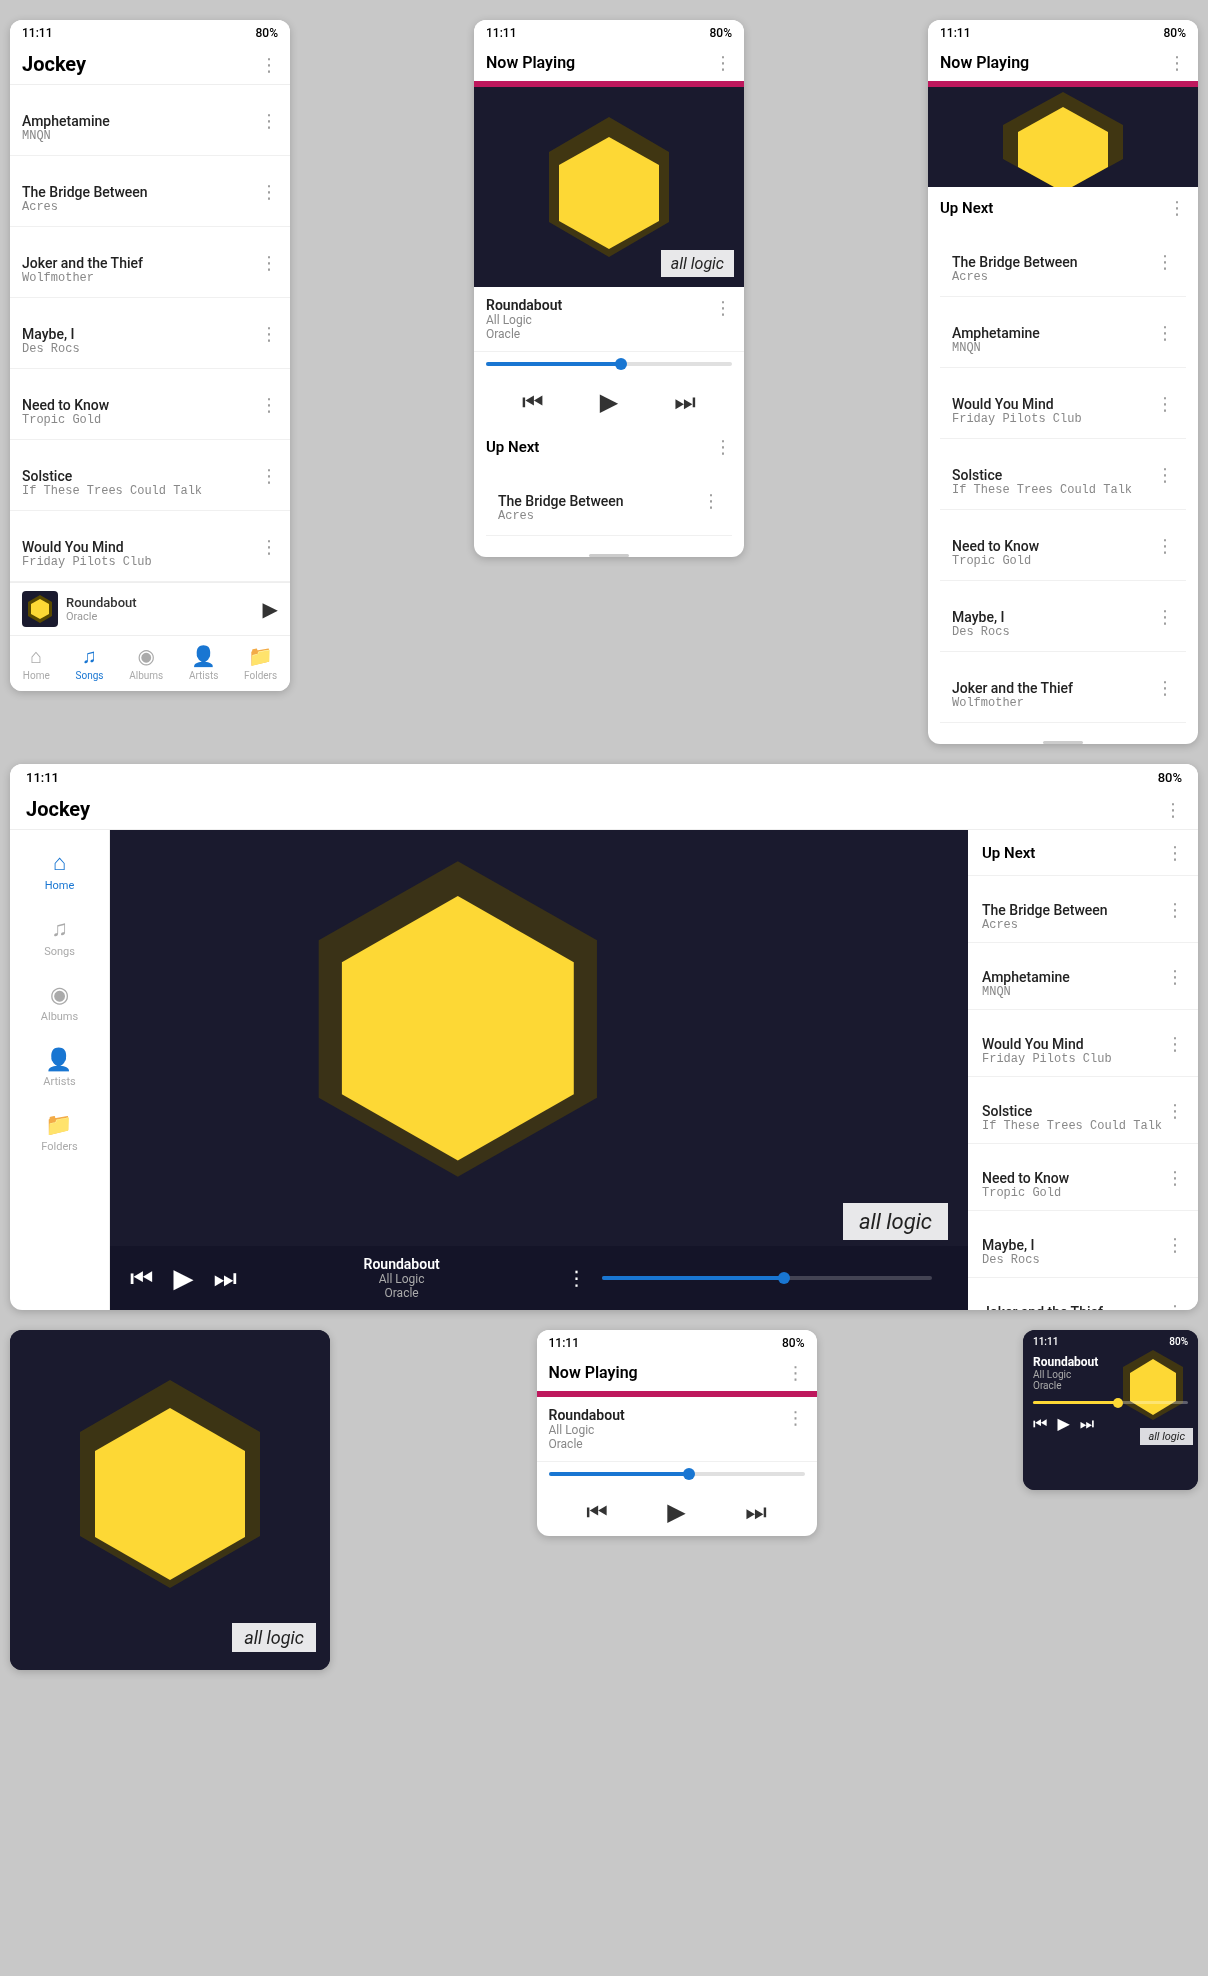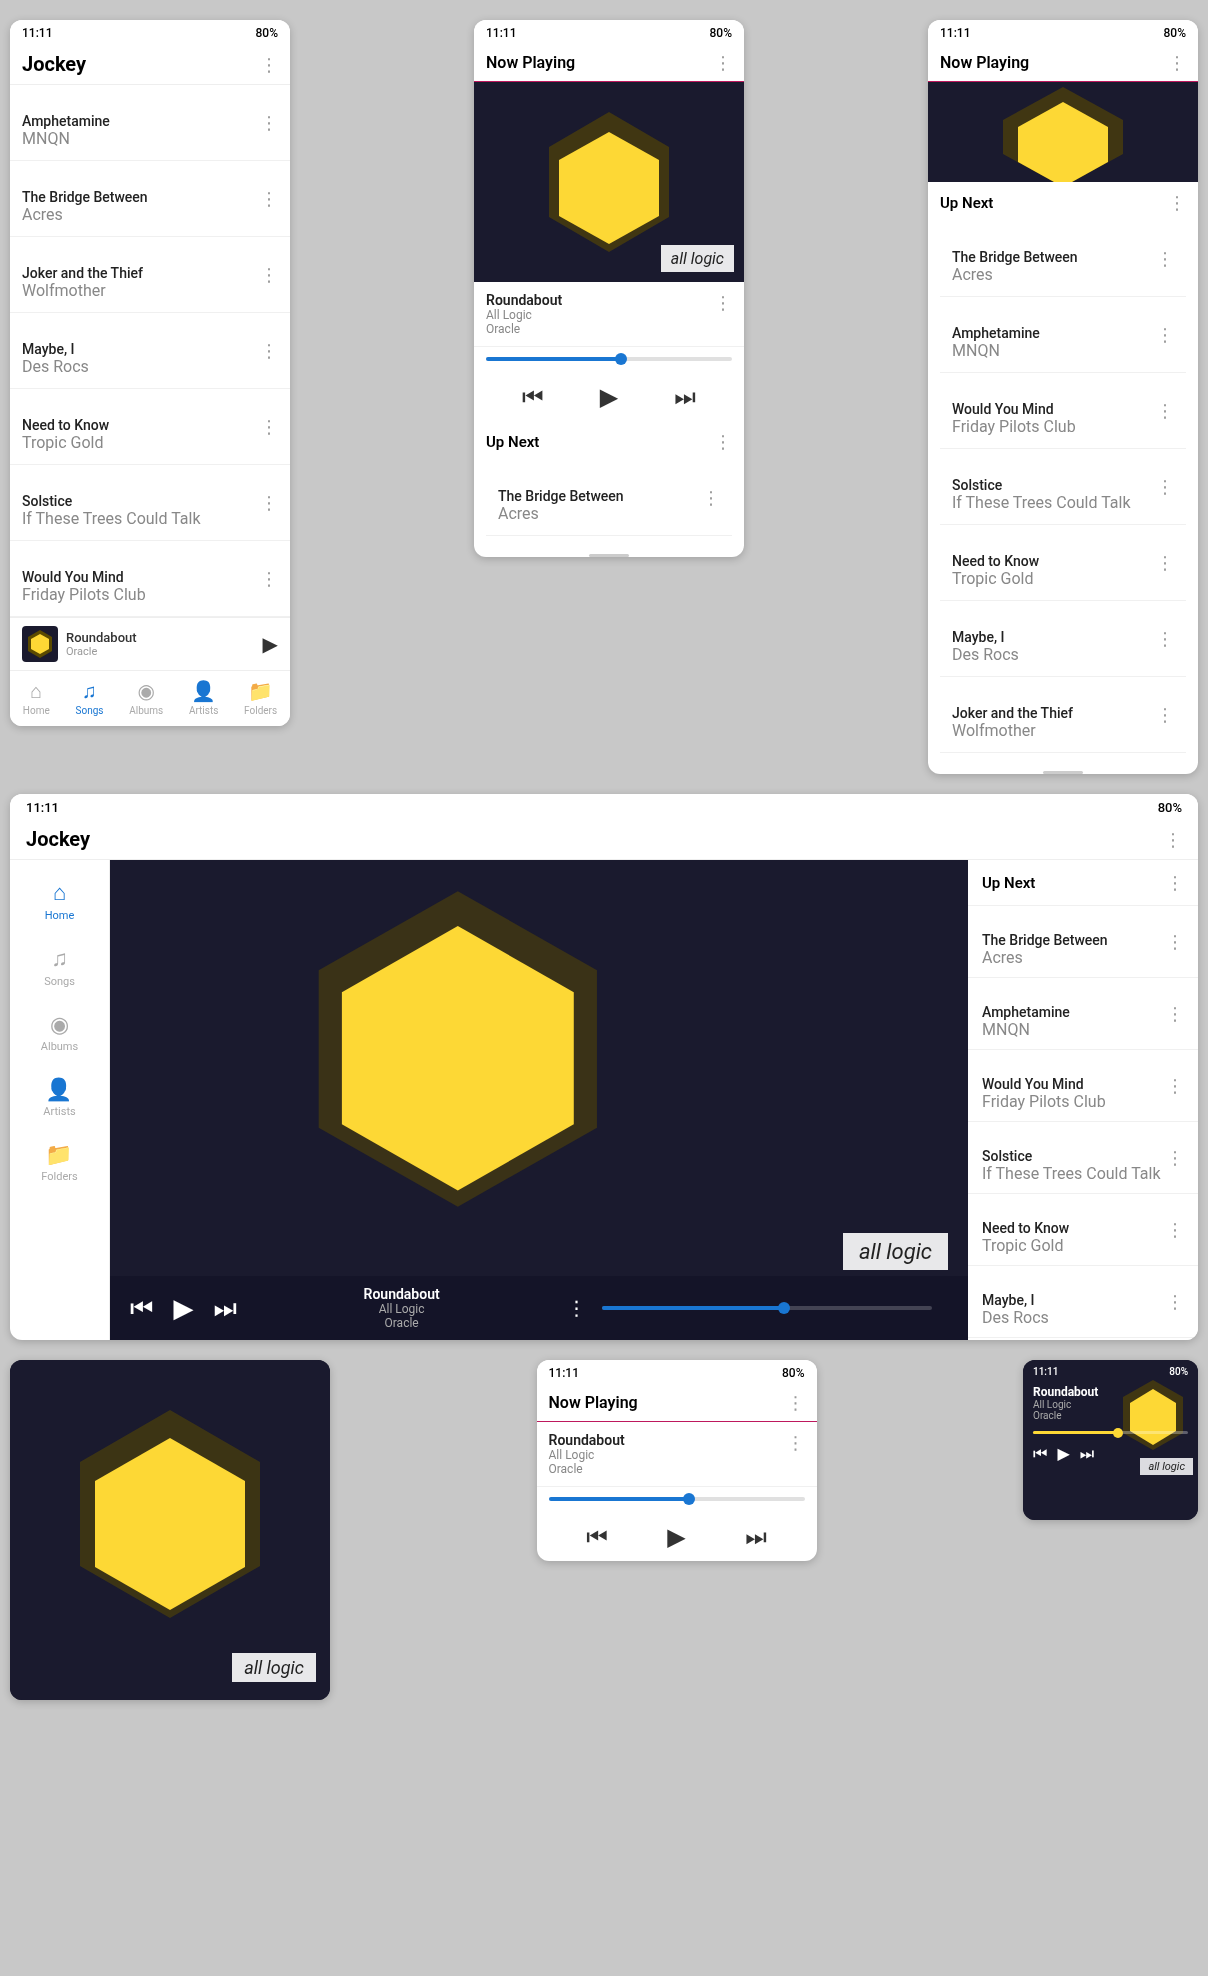--- a/index.html
+++ b/index.html
@@ -64,22 +64,23 @@
     }
 
     .song-info-small .song-name {
       font-size: 14px;
       font-weight: 500;
       color: #222;
       margin-top: 16px;
     }
 
     .song-info-small .song-artist {
-      font-size: 16px;
+      font-size: 12px;
       color: #888;
+      font-family: Liberation Mono, monospace;
     }
 
     .more-icon {
       color: #999;
       font-size: 18px;
       cursor: pointer;
     }
 
     .mini-player {
       display: flex;
@@ -146,21 +147,21 @@
     .phone2 {
       width: 270px;
       background: #fff;
     }
 
     .now-playing-header {
       display: flex;
       justify-content: space-between;
       align-items: center;
       padding: 8px 12px;
-      border-bottom: 1px solid #be185d;
+      border-bottom: 6px solid #be185d;
     }
 
     .now-playing-title {
       font-size: 16px;
       font-weight: 600;
     }
 
     .album-art-large {
       width: 100%;
       height: 200px;

